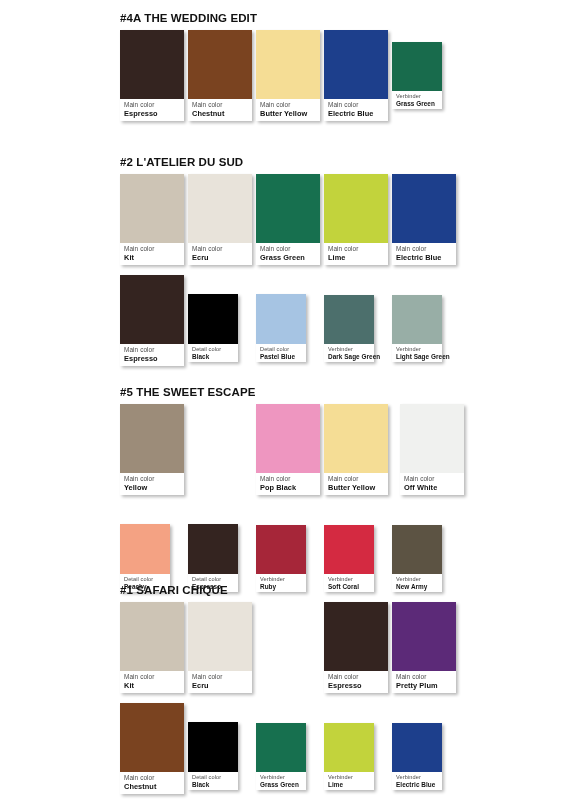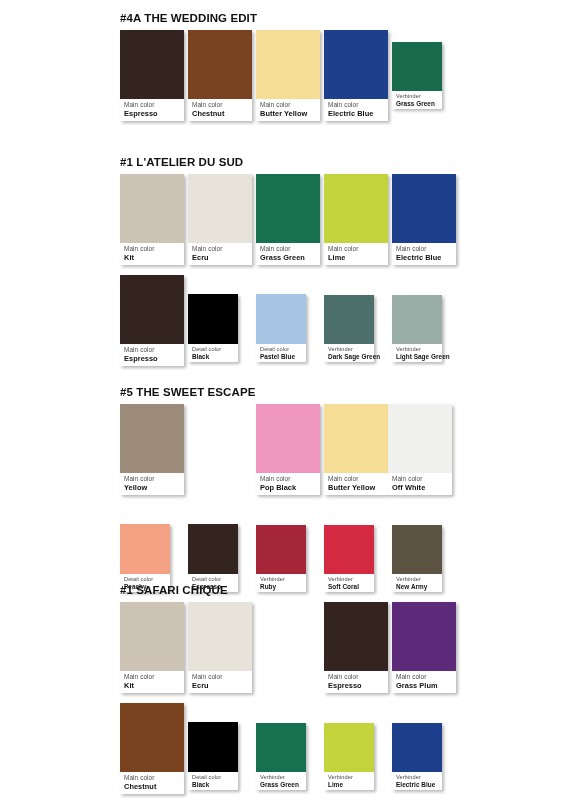--- a/index.html
+++ b/index.html
@@ -124,21 +124,21 @@
           <div class="card" style="left: 272px; top: 12px; width: 50px;">
             <div class="chip" style="height: 49px; background: rgb(24, 107, 76);"></div>
             <div class="caption" style="height: 18px;">
               <div class="cap-role">Verbinder</div>
               <div class="cap-name">Grass Green</div>
             </div>
           </div>
         </div>
       </div>
       <div class="palette-section" style="top: 148px;">
-        <div class="section-title" style="top: 8px;">#1 L'ATELIER DU SUD</div>
+        <div class="section-title" style="top: 8px;">#2 L'ATELIER DU SUD</div>
         <div class="swatch-row" style="top: 26px; height: 100px; width: 360px;">
           <div class="card main" style="left: 0px; top: 0px; width: 64px;">
             <div class="chip" style="height: 69px; background: rgb(205, 196, 181);"></div>
             <div class="caption" style="height: 22px;">
               <div class="cap-role">Main color</div>
               <div class="cap-name">Kit</div>
             </div>
           </div>
           <div class="card main" style="left: 68px; top: 0px; width: 64px;">
             <div class="chip" style="height: 69px; background: rgb(232, 227, 218);"></div>
@@ -224,21 +224,21 @@
               <div class="cap-name">Pop Black</div>
             </div>
           </div>
           <div class="card main" style="left: 204px; top: 0px; width: 64px;">
             <div class="chip" style="height: 69px; background: rgb(245, 221, 149);"></div>
             <div class="caption" style="height: 22px;">
               <div class="cap-role">Main color</div>
               <div class="cap-name">Butter Yellow</div>
             </div>
           </div>
-          <div class="card main" style="left: 268px; top: 0px; width: 64px;">
+          <div class="card main" style="left: 280px; top: 0px; width: 64px;">
             <div class="chip" style="height: 69px; background: rgb(240, 241, 239);"></div>
             <div class="caption" style="height: 22px;">
               <div class="cap-role">Main color</div>
               <div class="cap-name">Off White</div>
             </div>
           </div>
         </div>
         <div class="swatch-row" style="top: 127px; height: 100px; width: 360px;">
           <div class="card" style="left: 0px; top: 19px; width: 50px;">
             <div class="chip" style="height: 50px; background: rgb(244, 162, 131);"></div>
@@ -298,21 +298,21 @@
             <div class="chip" style="height: 69px; background: rgb(52, 36, 32);"></div>
             <div class="caption" style="height: 22px;">
               <div class="cap-role">Main color</div>
               <div class="cap-name">Espresso</div>
             </div>
           </div>
           <div class="card main" style="left: 272px; top: 0px; width: 64px;">
             <div class="chip" style="height: 69px; background: rgb(92, 42, 120);"></div>
             <div class="caption" style="height: 22px;">
               <div class="cap-role">Main color</div>
-              <div class="cap-name">Grass Plum</div>
+              <div class="cap-name">Pretty Plum</div>
             </div>
           </div>
         </div>
         <div class="swatch-row" style="top: 127px; height: 100px; width: 360px;">
           <div class="card main" style="left: 0px; top: 0px; width: 64px;">
             <div class="chip" style="height: 69px; background: rgb(122, 67, 32);"></div>
             <div class="caption" style="height: 22px;">
               <div class="cap-role">Main color</div>
               <div class="cap-name">Chestnut</div>
             </div>

